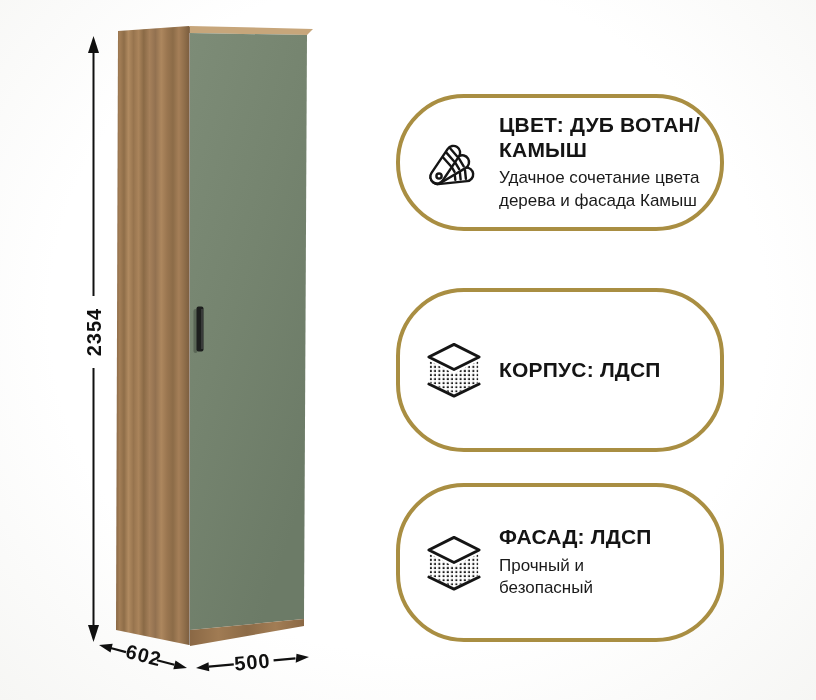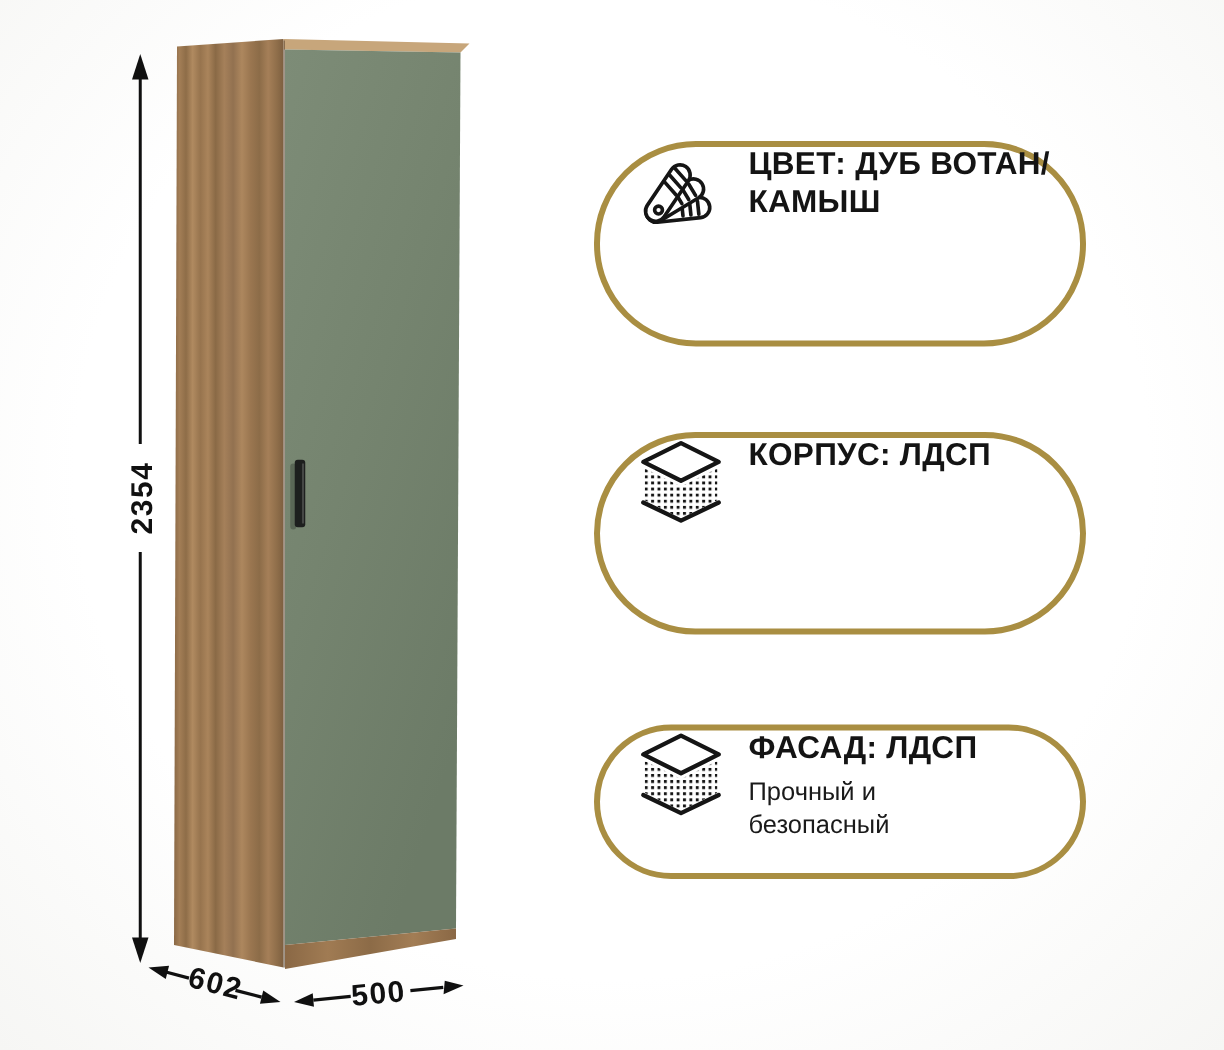--- a/index.html
+++ b/index.html
@@ -6,21 +6,21 @@
   .canvas {
     position:relative; width:816px; height:700px; overflow:hidden;
     background: radial-gradient(ellipse at 50% 45%, #ffffff 62%, #f6f6f4 100%);
     font-family:"Liberation Sans", sans-serif;
   }
   .scene { position:absolute; left:0; top:0; width:816px; height:700px; }
   .dim-text { font-family:"Liberation Sans", sans-serif; font-weight:700; font-size:20px; fill:#101010; letter-spacing:1px; }
   .badge {
     position:absolute; left:396px; width:328px; box-sizing:border-box;
     background:#ffffff; border:4px solid #a98e42; border-radius:68px;
-    display:flex; 
+    display:flex; align-items:center;
   }
   .badge-icon { flex:none; width:58px; height:58px; margin:0 16px 0 25px; }
   .badge-icon svg { display:block; width:100%; height:100%; }
   .badge-text { flex:1; min-width:0; padding-right:14px; }
   .badge-title {
     font-size:21px; font-weight:700; line-height:1.17; color:#141414;
     letter-spacing:.2px; white-space:pre-line;
   }
   .badge-sub {
     font-size:17px; font-weight:500; line-height:1.32; color:#1a1a1a;
@@ -122,42 +122,44 @@
               <line x1="39" y1="39" x2="36" y2="50.5"></line>
               <line x1="45" y1="39" x2="42" y2="50.5"></line>
           </g>
           <circle cx="14.5" cy="43.5" r="2.7"></circle>
         </g>
       </svg>
     </div>
     <div class="badge-text">
       <div class="badge-title">ЦВЕТ: ДУБ ВОТАН/
 КАМЫШ</div>
+      <div class="badge-sub">Удачное сочетание цвета
+дерева и фасада Камыш</div>
     </div>
   </div>
 
-  <div class="badge" style="top:288px; height:135px;">
+  <div class="badge" style="top:288px; height:164px;">
     <div class="badge-icon">
       <svg viewBox="0 0 60 60">
         <defs>
           <pattern id="dots2" width="4.4" height="4.2" patternUnits="userSpaceOnUse">
             <rect x="0.6" y="0.6" width="2" height="2" fill="#151515"></rect>
           </pattern>
         </defs>
         <path d="M5,21 L30,33.5 L55,21 L55,43 L30,55.5 L5,43 Z" fill="url(#dots2)"></path>
         <path d="M30,3.5 L56,16.5 L30,29.5 L4,16.5 Z" fill="#ffffff" stroke="#151515" stroke-width="3" stroke-linejoin="round"></path>
         <path d="M4,44.5 L30,57 L56,44.5" fill="none" stroke="#151515" stroke-width="3" stroke-linejoin="round" stroke-linecap="round"></path>
       </svg>
     </div>
     <div class="badge-text">
       <div class="badge-title">КОРПУС: ЛДСП</div>
     </div>
   </div>
 
-  <div class="badge" style="top:483px; height:103px;">
+  <div class="badge" style="top:483px; height:159px;">
     <div class="badge-icon">
       <svg viewBox="0 0 60 60">
         <defs>
           <pattern id="dots3" width="4.4" height="4.2" patternUnits="userSpaceOnUse">
             <rect x="0.6" y="0.6" width="2" height="2" fill="#151515"></rect>
           </pattern>
         </defs>
         <path d="M5,21 L30,33.5 L55,21 L55,43 L30,55.5 L5,43 Z" fill="url(#dots3)"></path>
         <path d="M30,3.5 L56,16.5 L30,29.5 L4,16.5 Z" fill="#ffffff" stroke="#151515" stroke-width="3" stroke-linejoin="round"></path>
         <path d="M4,44.5 L30,57 L56,44.5" fill="none" stroke="#151515" stroke-width="3" stroke-linejoin="round" stroke-linecap="round"></path>

